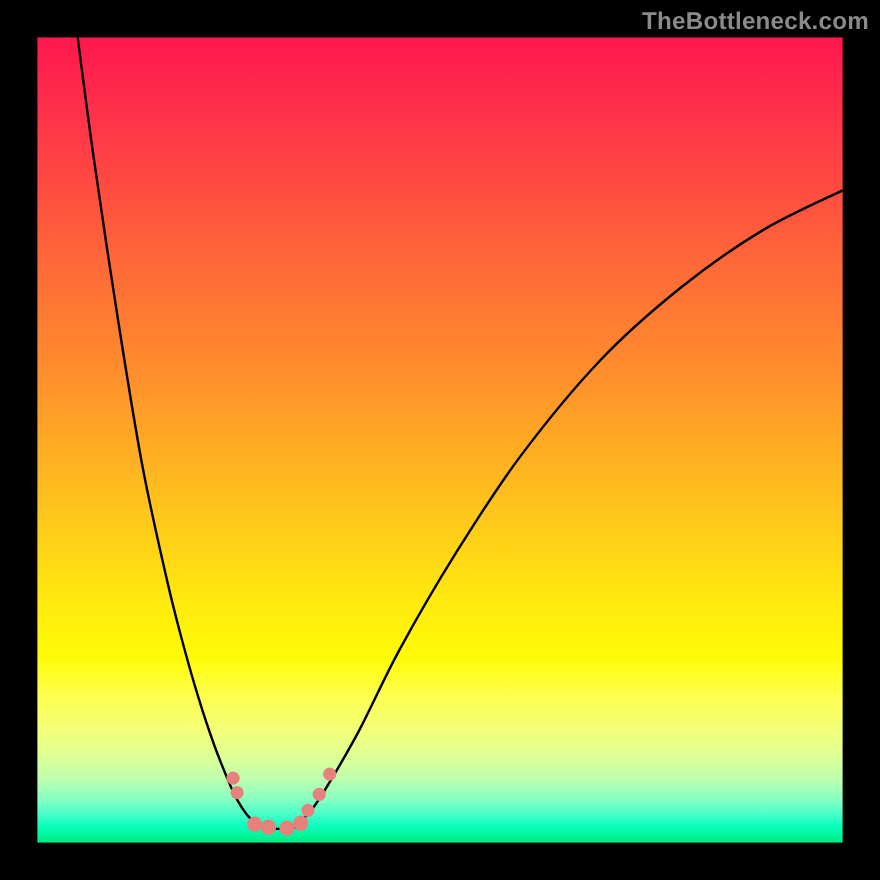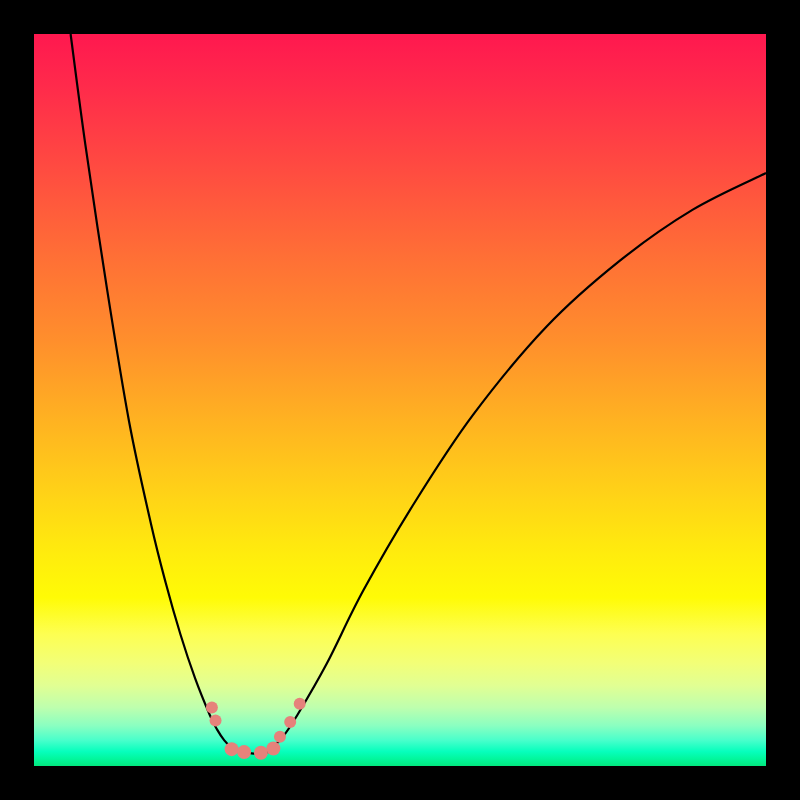--- a/index.html
+++ b/index.html
@@ -44,13 +44,14 @@
         <circle cx="197.64000000000001" cy="715.164" r="7"></circle>
         <circle cx="210.08399999999997" cy="718.092" r="7"></circle>
         <circle cx="226.92" cy="718.824" r="7"></circle>
         <circle cx="239.364" cy="714.432" r="7"></circle>
         <circle cx="245.95200000000003" cy="702.72" r="6"></circle>
         <circle cx="256.2" cy="688.08" r="6"></circle>
         <circle cx="265.716" cy="669.78" r="6"></circle>
       </g>
   </svg>
 
+  <div class="watermark">TheBottleneck.com</div>
 </div>
 
 </body></html>

